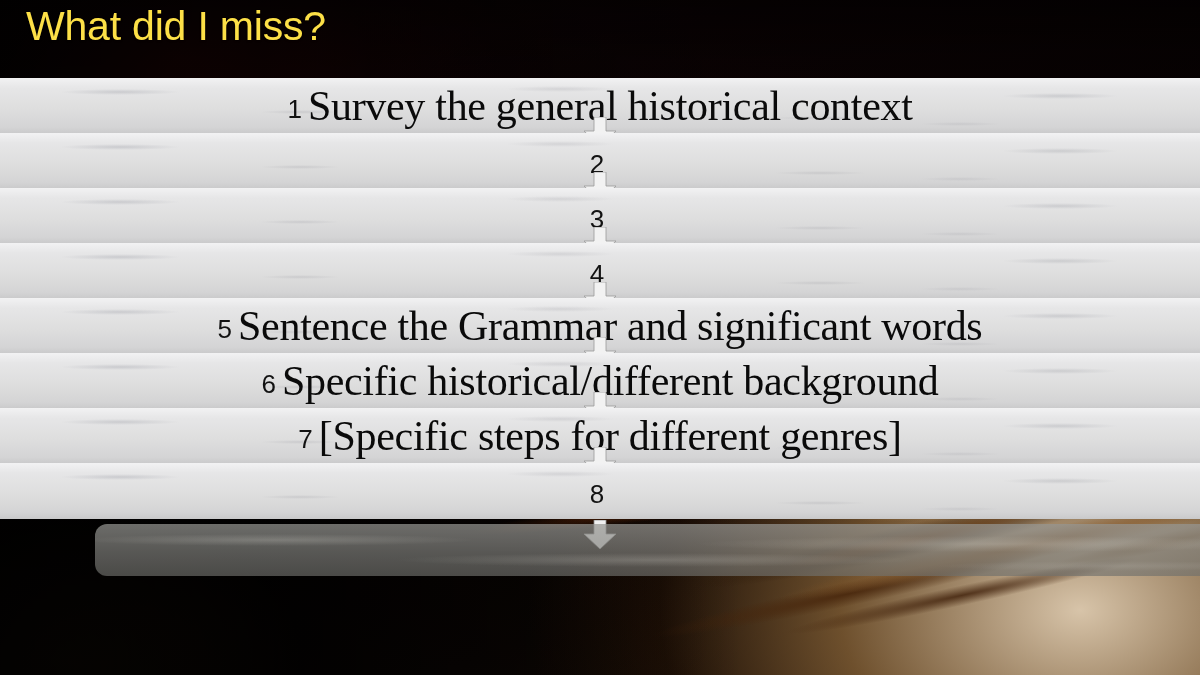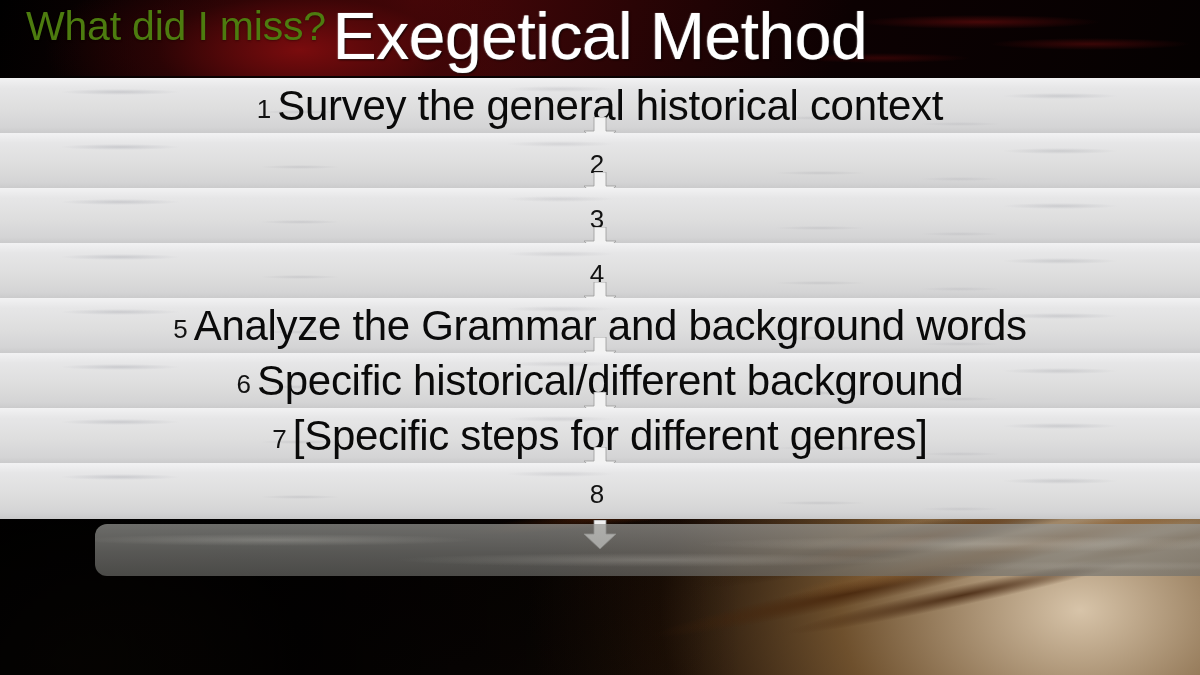--- a/index.html
+++ b/index.html
@@ -125,20 +125,21 @@
     margin-right:6px;
     position:relative;
     top:3px;
     color:#121212;
   }
   .step-label {
     font-size:42px;
     line-height:1;
     letter-spacing:-0.3px;
     color:#0a0a0a;
+    font-family:Liberation Serif, serif;
   }
 
   
   .arrow {
     position:absolute;
     left:583px;
     width:34px; height:30px;
   }
   .arrow svg { display:block; width:34px; height:30px; }
 
@@ -158,40 +159,36 @@
       radial-gradient(ellipse 260px 7px at 560px 36px, rgba(236,232,224,0.2) 0%, rgba(0,0,0,0) 100%),
       radial-gradient(ellipse 300px 8px at 900px 20px, rgba(240,236,226,0.2) 0%, rgba(0,0,0,0) 100%),
       radial-gradient(ellipse 180px 5px at 1020px 42px, rgba(180,176,168,0.25) 0%, rgba(0,0,0,0) 100%);
   }
   #question-text {
     position:absolute;
     left:26px; top:0; height:52px;
     display:flex; align-items:center;
     font-size:41px;
     line-height:1;
-    color:#4d7c0f;
+    color:#fde047;
     white-space:nowrap;
     text-shadow:0 1px 2px rgba(0,0,0,0.35);
     letter-spacing:-0.2px;
   }
 </style>
 </head>
 <body>
 
 <div id="slide">
 
   <div class="bg-layer bg-base"></div>
   <div class="bg-layer bg-flames"></div>
   <div class="bg-layer bg-marble"></div>
   <div class="bg-layer bg-vignette"></div>
 
-  <div id="titlebar">
-    <div class="tb-bg"></div>
-    <div id="slide-title">Exegetical Method</div>
-  </div>
 
   <div class="step-band" style="top:78px;">
     <div class="band-bg"></div>
     <div class="band-text">
       <span class="step-num">1</span>
       <span class="step-label">Survey the general historical context</span>
     </div>
   </div>
 
   <div class="arrow" style="top:117px;">
@@ -236,21 +233,21 @@
   <div class="arrow" style="top:282px;">
     <svg viewBox="0 0 34 30" xmlns="http://www.w3.org/2000/svg">
       <polygon points="11,0 23,0 23,14 33,14 17,29 1,14 11,14" fill="#f2f2f2" stroke="#9a9a9a" stroke-width="0.8"></polygon>
     </svg>
   </div>
 
   <div class="step-band" style="top:298px;">
     <div class="band-bg"></div>
     <div class="band-text">
       <span class="step-num">5</span>
-      <span class="step-label">Analyze the Grammar and background words</span>
+      <span class="step-label">Sentence the Grammar and significant words</span>
     </div>
   </div>
 
   <div class="arrow" style="top:337px;">
     <svg viewBox="0 0 34 30" xmlns="http://www.w3.org/2000/svg">
       <polygon points="11,0 23,0 23,14 33,14 17,29 1,14 11,14" fill="#f2f2f2" stroke="#9a9a9a" stroke-width="0.8"></polygon>
     </svg>
   </div>
 
   <div class="step-band" style="top:353px;">

